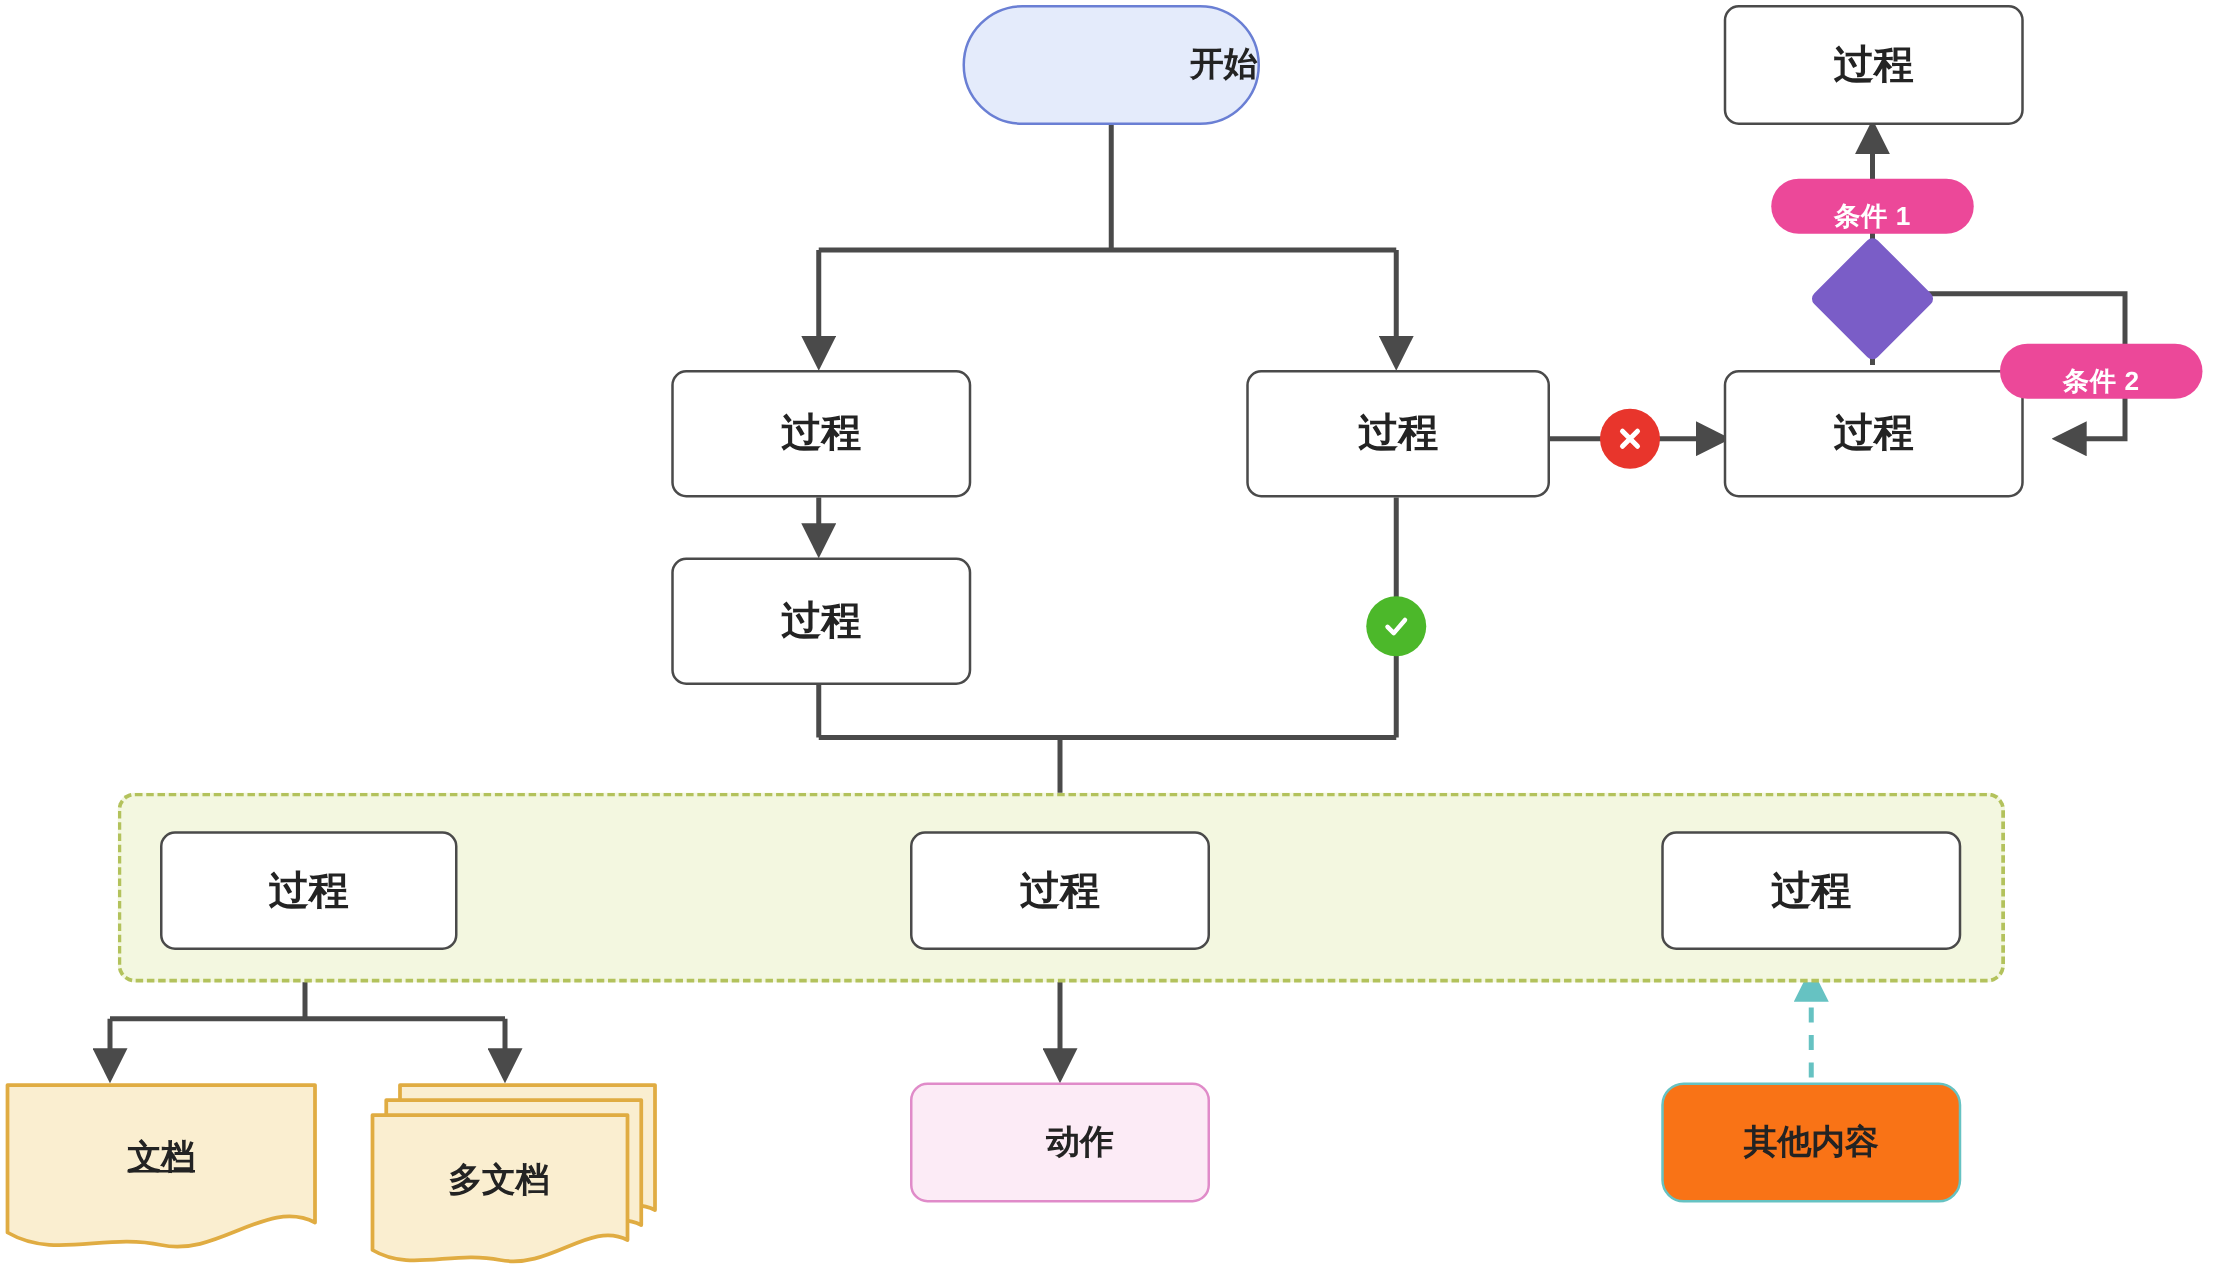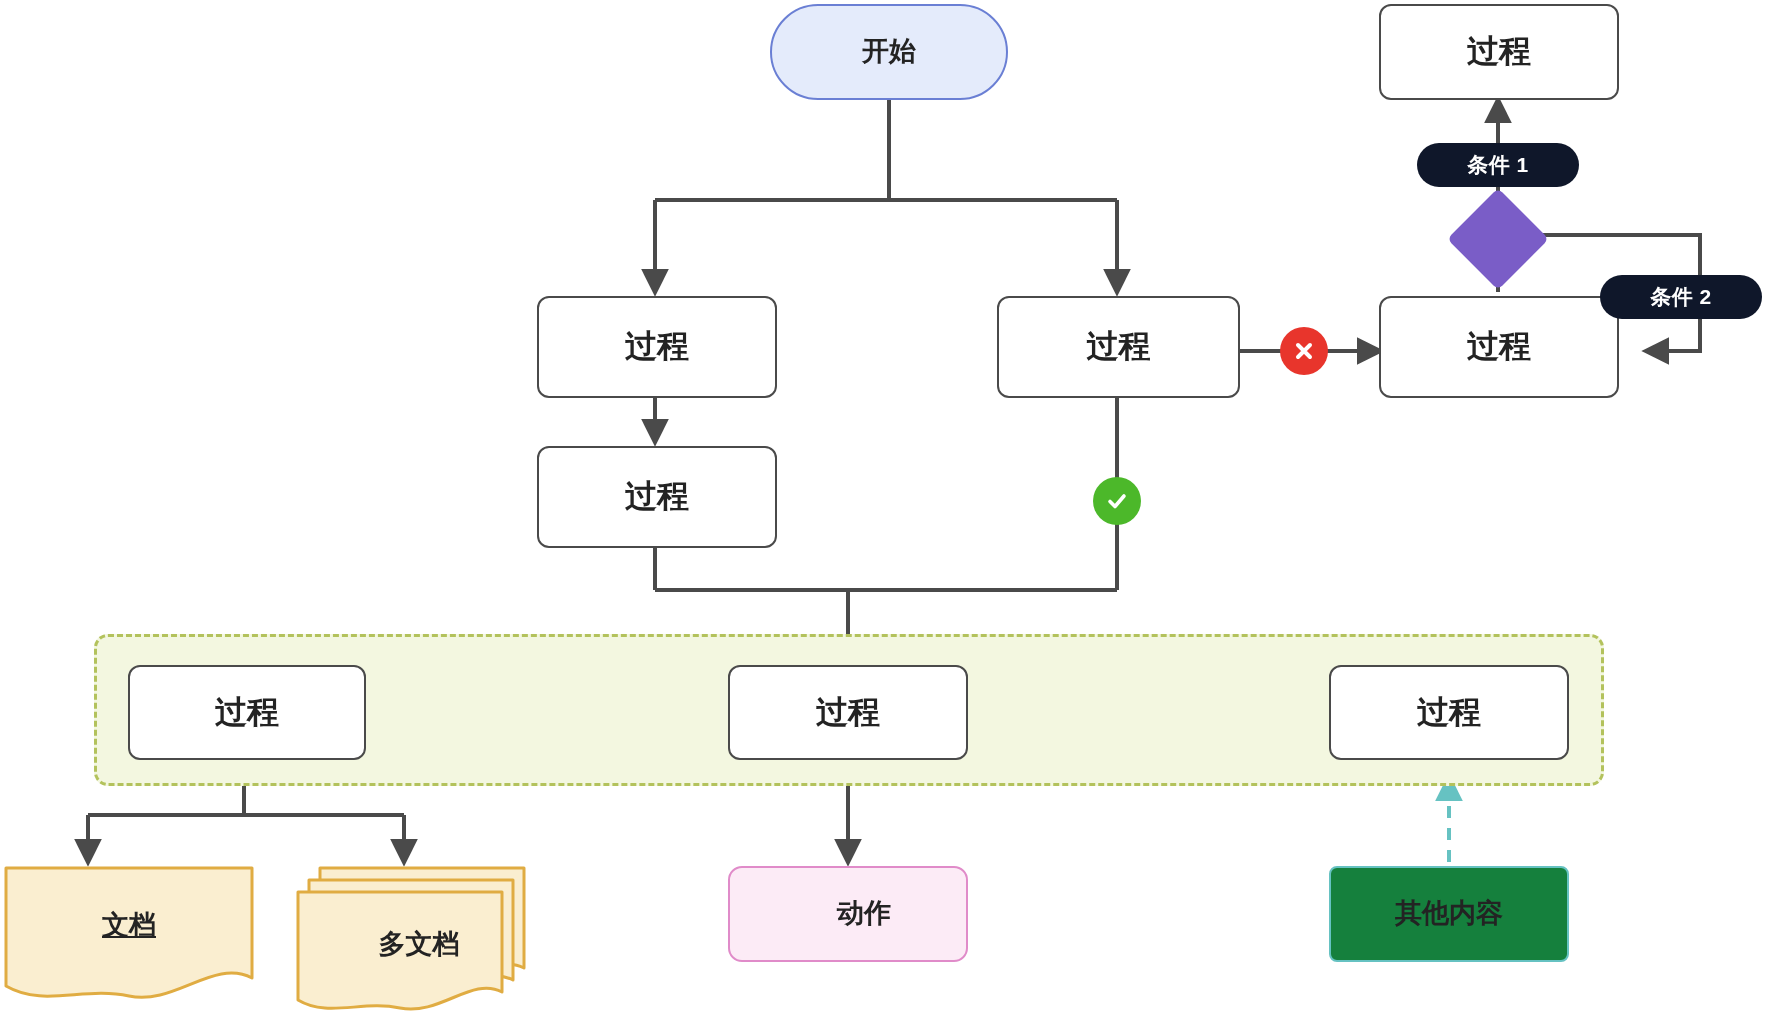--- a/index.html
+++ b/index.html
@@ -51,23 +51,23 @@
   }
 
   .action {
     background: #fcebf6;
     border: 2.5px solid #e08bc9;
     border-radius: 14px;
     font-size: 27px;
   }
 
   .other {
-    background: #15803d;
+    background: #f97316;
     border: 2.5px solid #66c2c2;
-    border-radius: 8px;
+    border-radius: 18px;
     font-size: 27px;
   }
 
   
   .group-box {
     position: absolute;
     box-sizing: border-box;
     background: #f3f7e0;
     border: 3px dashed #b3c25c;
     border-radius: 14px;
@@ -79,23 +79,23 @@
     position: absolute;
     background: #7a5dc7;
     z-index: 6;
   }
 
   
   .cond-pill {
     position: absolute;
     box-sizing: border-box;
     display: flex;
-    align-items: center;
-    justify-content: center;
-    background: #0f172a;
+    align-items: flex-end;
+    justify-content: center;
+    background: #ec4899;
     color: #ffffff;
     font-size: 21px;
     font-weight: bold;
     border-radius: 22px;
     z-index: 8;
     letter-spacing: 0.5px;
   }
 
   
   .badge {
@@ -185,21 +185,21 @@
       <path d="M88,815 L404,815"></path>
       <path d="M88,815 L88,862" marker-end="url(#arrow)"></path>
       <path d="M404,815 L404,862" marker-end="url(#arrow)"></path>
     </g>
 
     <g stroke="#66c2c2" stroke-width="4" fill="none" stroke-dasharray="12 10" stroke-linecap="butt">
       <path d="M1449,862 L1449,778" marker-end="url(#arrow-teal)"></path>
     </g>
   </svg>
 
-  <div class="node start" style="left:770px; top:4px; width:238px; height:96px;">
+  <div class="node start" style="left:770px; top:4px; width:238px; height:96px;justify-content:flex-end;">
     <span>开始</span>
   </div>
 
   <div class="node process" style="left:1379px; top:4px; width:240px; height:96px;">
     <span>过程</span>
   </div>
 
   <div class="cond-pill" style="left:1417px; top:143px; width:162px; height:44px;">
     <span>条件 1</span>
   </div>
@@ -258,21 +258,21 @@
       <span>文档</span>
     </div>
   </div>
 
   <div class="doc-wrap" style="left:296px; top:866px; width:250px; height:150px;">
     <svg width="250" height="150" viewBox="0 0 250 150">
       <path d="M24,2 L228,2 L228,102 C198,86 166,126 126,118 C88,110 54,128 24,110 Z" fill="#faeed0" stroke="#e0ac42" stroke-width="3" stroke-linejoin="round"></path>
       <path d="M13,14 L217,14 L217,114 C187,98 155,138 115,130 C77,122 43,140 13,122 Z" fill="#faeed0" stroke="#e0ac42" stroke-width="3" stroke-linejoin="round"></path>
       <path d="M2,26 L206,26 L206,126 C176,110 144,150 104,142 C66,134 32,152 2,134 Z" fill="#faeed0" stroke="#e0ac42" stroke-width="3" stroke-linejoin="round"></path>
     </svg>
-    <div class="doc-label" style="left:0; top:26px; width:206px; height:104px;padding-left:20px;">
+    <div class="doc-label" style="left:0; top:26px; width:206px; height:104px;">
       <span>多文档</span>
     </div>
   </div>
 
   <div class="node action" style="left:728px; top:866px; width:240px; height:96px;padding-left:32px;">
     <span>动作</span>
   </div>
 
   <div class="node other" style="left:1329px; top:866px; width:240px; height:96px;">
     <span>其他内容</span>

